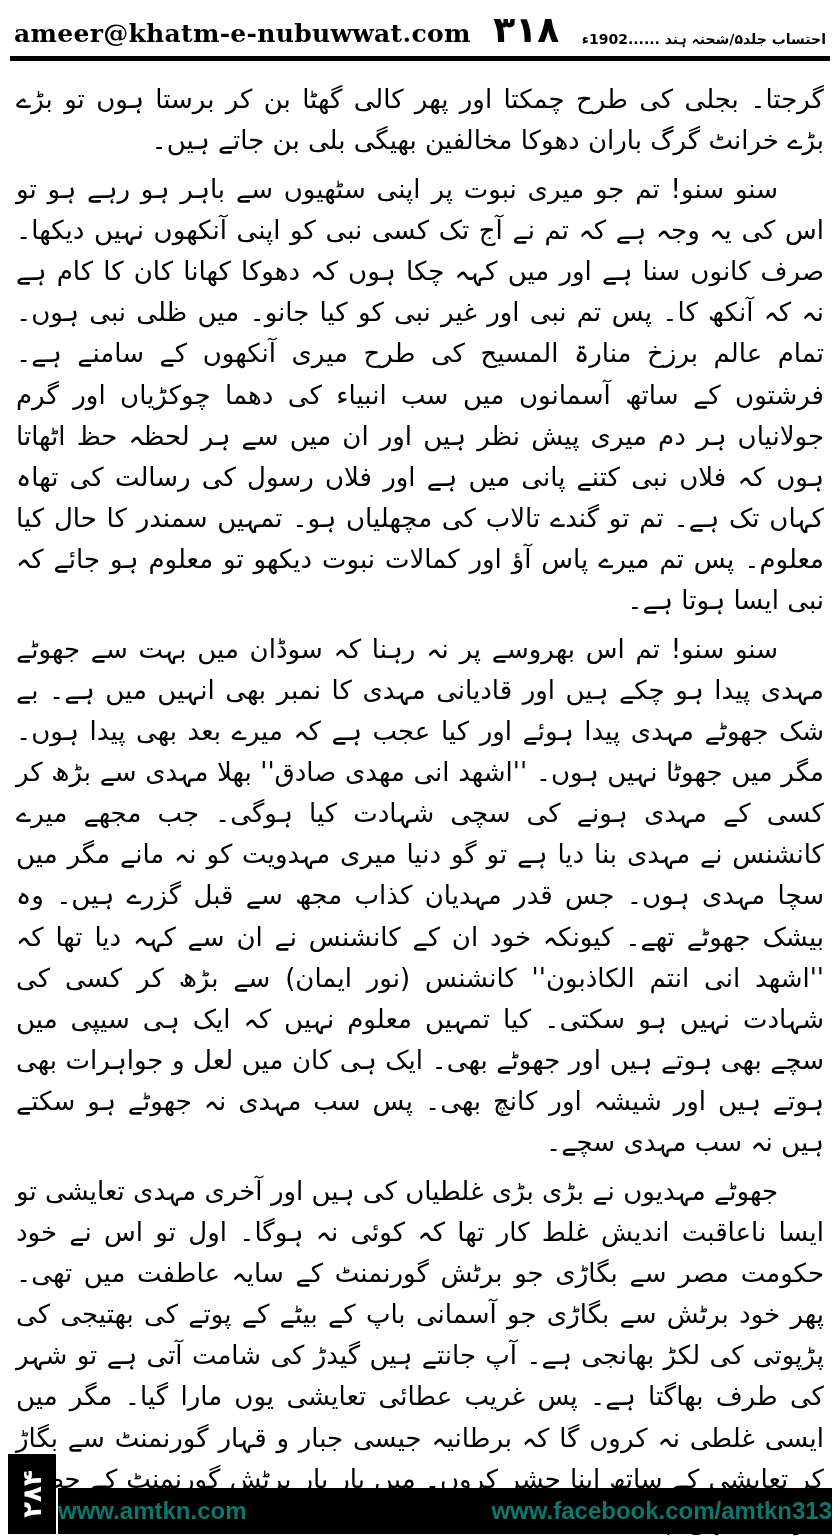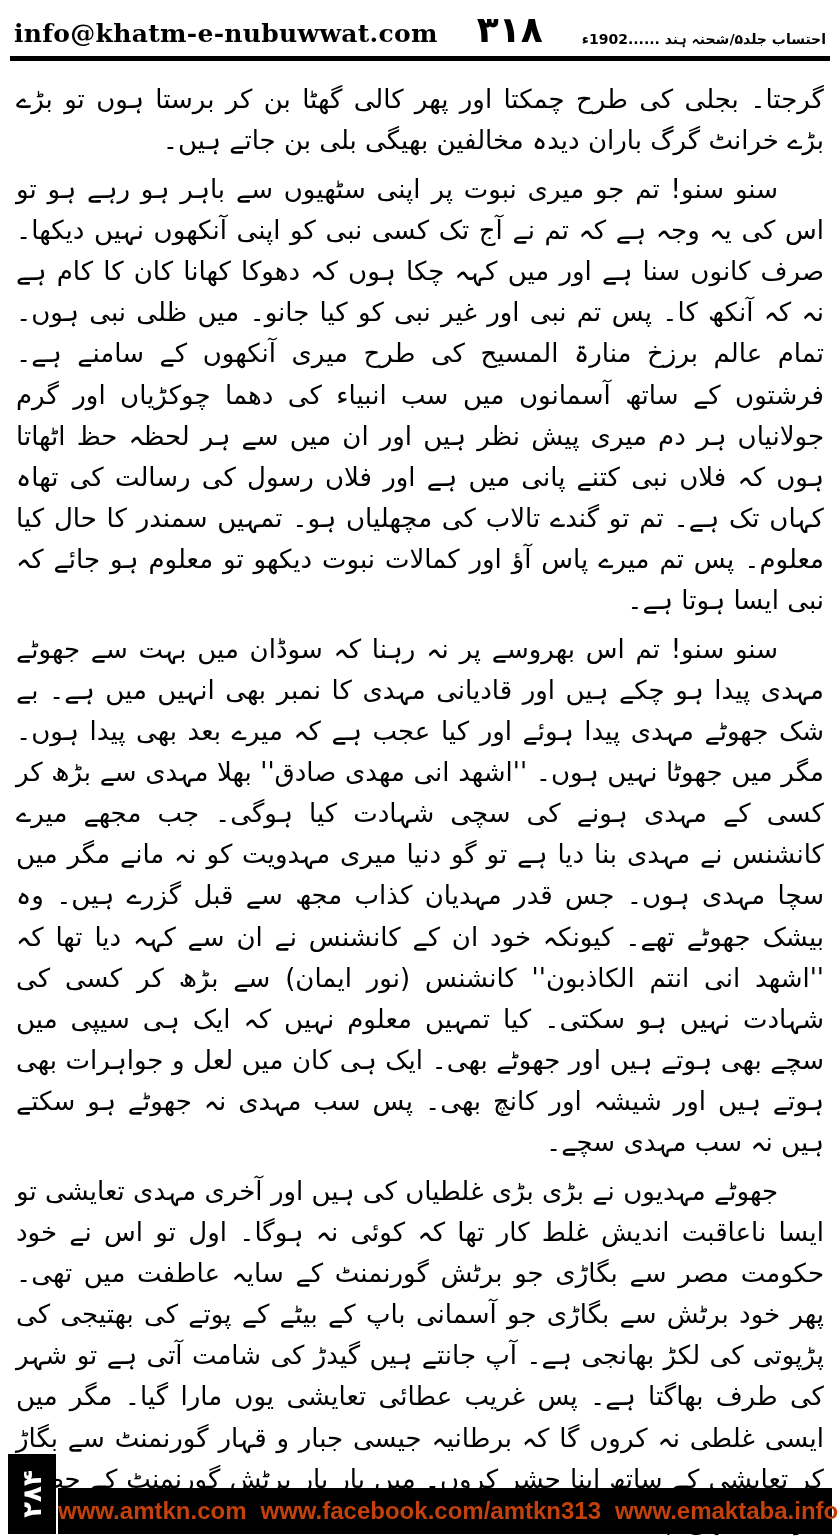--- a/index.html
+++ b/index.html
@@ -31,59 +31,58 @@
   .para {
     text-align:justify; text-align-last:right;
     margin-bottom:8px;
   }
   .para.indent { text-indent:46px; }
   .bold-quote { font-weight:normal; }
 
   
   .footer-bar {
     position:absolute; left:58px; right:8px; bottom:6px; height:46px;
-    background:#000; color:#c2410c;
+    background:#000; color:#0f766e;
     display:flex; align-items:center; justify-content:space-between; gap:14px;
     font-family:"Liberation Sans", sans-serif; font-weight:bold; font-size:24px;
     white-space:nowrap;
   }
   .side-tab {
     position:absolute; left:8px; bottom:6px; width:48px; height:80px;
     background:#000; color:#fff;
     display:flex; align-items:center; justify-content:center;
   }
   .side-tab span {
     display:block; transform:rotate(-90deg);
     font-size:26px; font-weight:bold; line-height:1;
   }
 </style>
 </head>
 <body>
 
 <div class="page">
 
   <header class="header">
-    <div class="email">info@khatm-e-nubuwwat.com</div>
+    <div class="email">ameer@khatm-e-nubuwwat.com</div>
     <div class="pagenum">۳۱۸</div>
     <div class="edition" dir="rtl">احتساب جلد۵/شحنہ ہند ......1902ء</div>
   </header>
 
   <div class="rule"></div>
 
   <main class="body-text">
-      <p class="para"><span>گرجتا۔ بجلی کی طرح چمکتا اور پھر کالی گھٹا بن کر برستا ہوں تو بڑے بڑے خرانٹ گرگ باران دیدہ مخالفین بھیگی بلی بن جاتے ہیں۔</span></p>
+      <p class="para"><span>گرجتا۔ بجلی کی طرح چمکتا اور پھر کالی گھٹا بن کر برستا ہوں تو بڑے بڑے خرانٹ گرگ باران دھوکا مخالفین بھیگی بلی بن جاتے ہیں۔</span></p>
       <p class="para indent"><span>سنو سنو! تم جو میری نبوت پر اپنی سٹھیوں سے باہر ہو رہے ہو تو اس کی یہ وجہ ہے کہ تم نے آج تک کسی نبی کو اپنی آنکھوں نہیں دیکھا۔ صرف کانوں سنا ہے اور میں کہہ چکا ہوں کہ دھوکا کھانا کان کا کام ہے نہ کہ آنکھ کا۔ پس تم نبی اور غیر نبی کو کیا جانو۔ میں ظلی نبی ہوں۔ تمام عالم برزخ منارۃ المسیح کی طرح میری آنکھوں کے سامنے ہے۔ فرشتوں کے ساتھ آسمانوں میں سب انبیاء کی دھما چوکڑیاں اور گرم جولانیاں ہر دم میری پیش نظر ہیں اور ان میں سے ہر لحظہ حظ اٹھاتا ہوں کہ فلاں نبی کتنے پانی میں ہے اور فلاں رسول کی رسالت کی تھاہ کہاں تک ہے۔ تم تو گندے تالاب کی مچھلیاں ہو۔ تمہیں سمندر کا حال کیا معلوم۔ پس تم میرے پاس آؤ اور کمالات نبوت دیکھو تو معلوم ہو جائے کہ نبی ایسا ہوتا ہے۔</span></p>
       <p class="para indent"><span>سنو سنو! تم اس بھروسے پر نہ رہنا کہ سوڈان میں بہت سے جھوٹے مہدی پیدا ہو چکے ہیں اور قادیانی مہدی کا نمبر بھی انہیں میں ہے۔ بے شک جھوٹے مہدی پیدا ہوئے اور کیا عجب ہے کہ میرے بعد بھی پیدا ہوں۔ مگر میں جھوٹا نہیں ہوں۔ </span><span class="bold-quote">''اشھد انی مھدی صادق''</span><span> بھلا مہدی سے بڑھ کر کسی کے مہدی ہونے کی سچی شہادت کیا ہوگی۔ جب مجھے میرے کانشنس نے مہدی بنا دیا ہے تو گو دنیا میری مہدویت کو نہ مانے مگر میں سچا مہدی ہوں۔ جس قدر مہدیان کذاب مجھ سے قبل گزرے ہیں۔ وہ بیشک جھوٹے تھے۔ کیونکہ خود ان کے کانشنس نے ان سے کہہ دیا تھا کہ </span><span class="bold-quote">''اشھد انی انتم الکاذبون''</span><span> کانشنس (نور ایمان) سے بڑھ کر کسی کی شہادت نہیں ہو سکتی۔ کیا تمہیں معلوم نہیں کہ ایک ہی سیپی میں سچے بھی ہوتے ہیں اور جھوٹے بھی۔ ایک ہی کان میں لعل و جواہرات بھی ہوتے ہیں اور شیشہ اور کانچ بھی۔ پس سب مہدی نہ جھوٹے ہو سکتے ہیں نہ سب مہدی سچے۔</span></p>
       <p class="para indent"><span>جھوٹے مہدیوں نے بڑی بڑی غلطیاں کی ہیں اور آخری مہدی تعایشی تو ایسا ناعاقبت اندیش غلط کار تھا کہ کوئی نہ ہوگا۔ اول تو اس نے خود حکومت مصر سے بگاڑی جو برٹش گورنمنٹ کے سایہ عاطفت میں تھی۔ پھر خود برٹش سے بگاڑی جو آسمانی باپ کے بیٹے کے پوتے کی بھتیجی کی پڑپوتی کی لکڑ بھانجی ہے۔ آپ جانتے ہیں گیدڑ کی شامت آتی ہے تو شہر کی طرف بھاگتا ہے۔ پس غریب عطائی تعایشی یوں مارا گیا۔ مگر میں ایسی غلطی نہ کروں گا کہ برطانیہ جیسی جبار و قہار گورنمنٹ سے بگاڑ کر تعایشی کے ساتھ اپنا حشر کروں۔ میں بار بار برٹش گورنمنٹ کے حضور عرضیاں بھیج چکا</span></p>
     </main>
 
   <footer>
     <div class="side-tab">
       <span>۲۸۴</span>
     </div>
     <div class="footer-bar">
       <span>www.amtkn.com</span>
       <span>www.facebook.com/amtkn313</span>
-      <span>www.emaktaba.info</span>
     </div>
   </footer>
 
 </div>
 
 </body></html>

